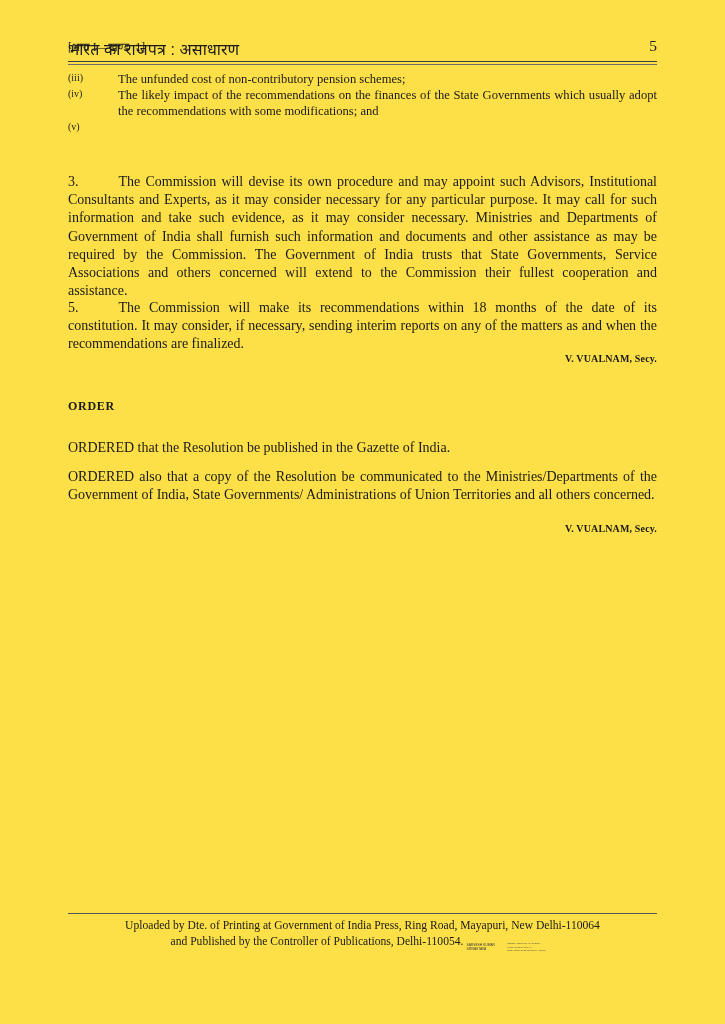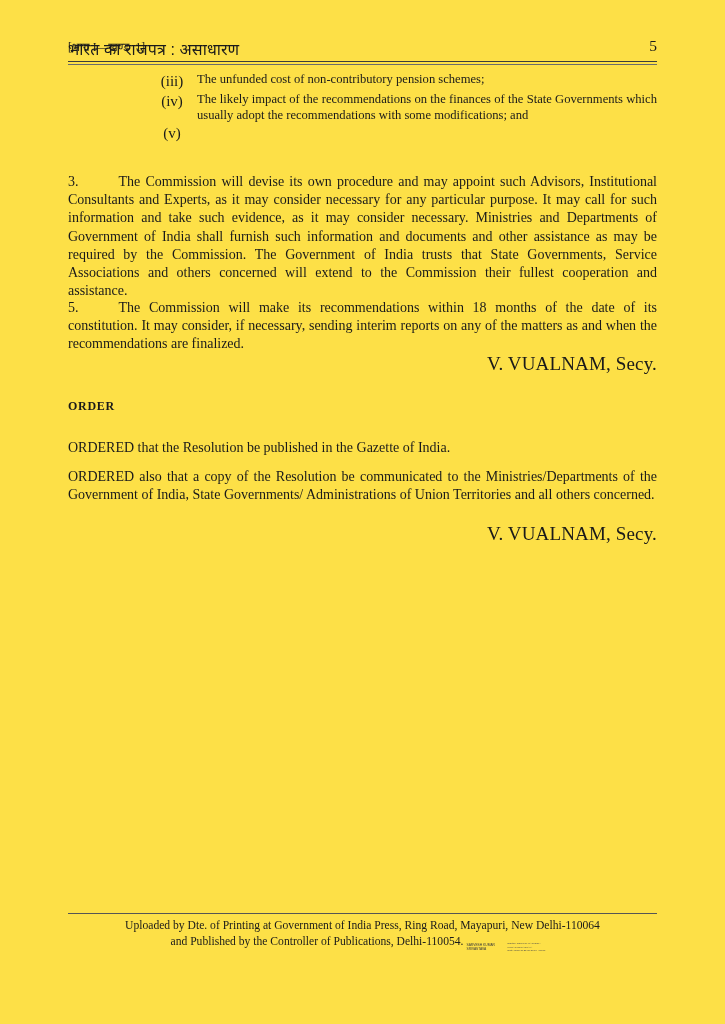--- a/index.html
+++ b/index.html
@@ -83,23 +83,21 @@
   .romanlist li {
     display: flex;
     align-items: flex-start;
     font-size: 12.6px;
     line-height: 1.27;
     margin-bottom: 0.5px;
   }
   .roman-marker {
     flex: 0 0 auto;
     width: 50px;
-    margin-left: 79px;
-    font-size: 15px;
-    text-align: center;
+    font-size: 10px;
   }
   .roman-text {
     flex: 1 1 auto;
     text-align: justify;
     text-justify: inter-word;
   }
 
   
   .para {
     font-size: 14px;
@@ -117,22 +115,23 @@
 
   .p3 { position: absolute; left: 0; top: 87px;  width: 589px; }
   .p4 { position: absolute; left: 0; top: 184px; width: 589px; }
   .p5 { position: absolute; left: 0; top: 213px; width: 589px; }
 
   
   .signature {
     position: absolute;
     width: 589px;
     text-align: right;
-    font-size: 19px;
+    font-size: 10px;
     letter-spacing: 0.15px;
+    font-weight: bold;
   }
   .sig1 { top: 281px; }
   .sig2 { top: 451px; }
 
   
   .order-heading {
     position: absolute;
     left: 0;
     top: 327px;
     width: 589px;

